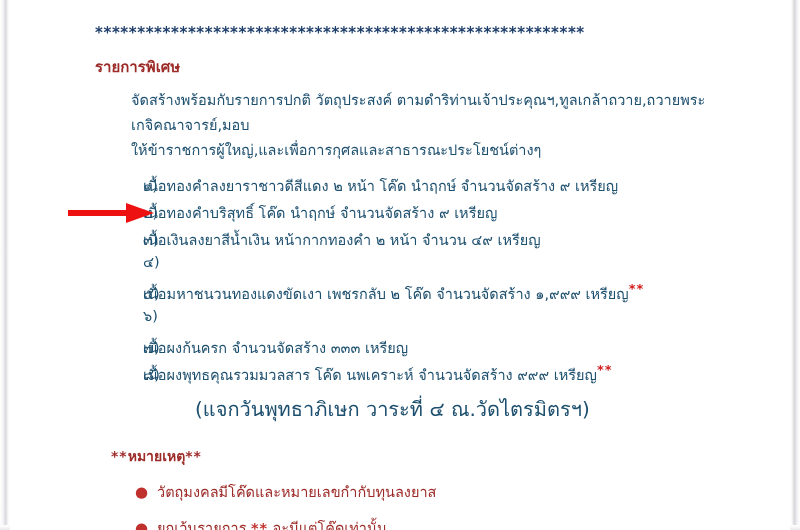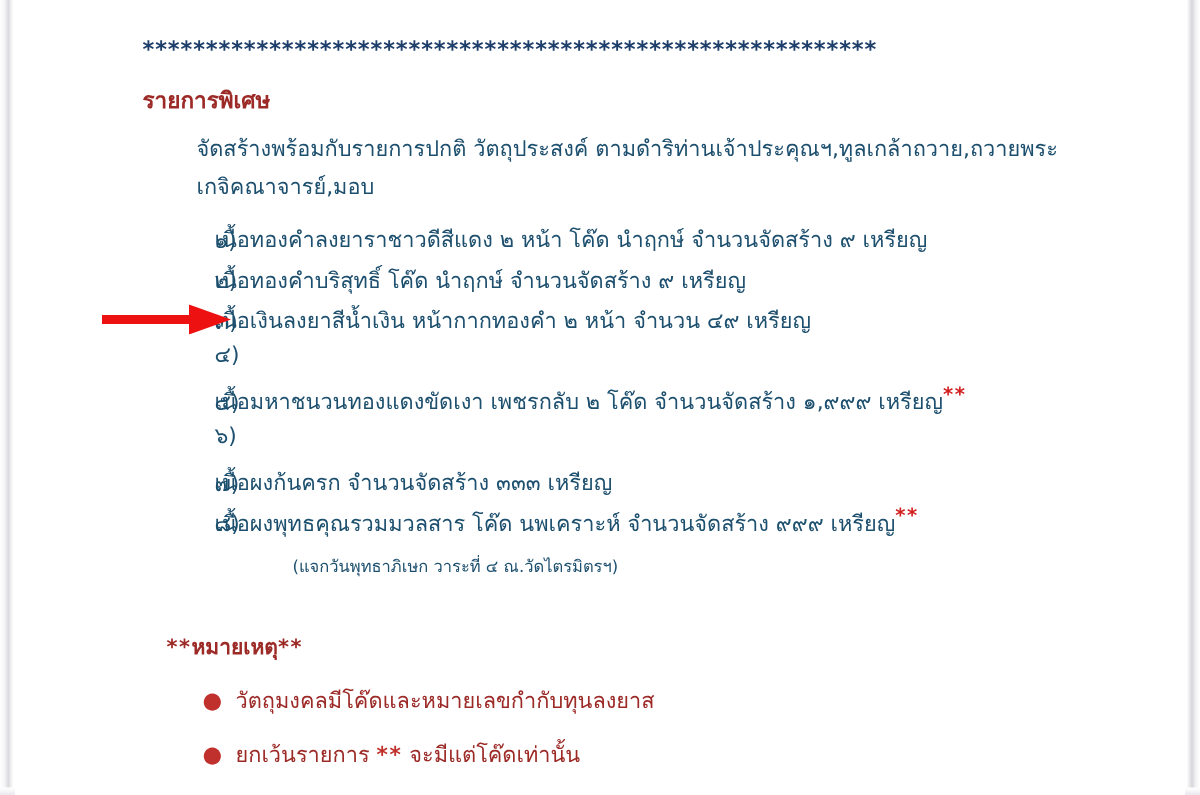--- a/index.html
+++ b/index.html
@@ -110,21 +110,21 @@
   .star-mark {
     color: #d31e1e;
     font-weight: bold;
     font-size: 13px;
     vertical-align: super;
     letter-spacing: 1px;
   }
 
   .sub-note {
     color: #1d4f6e;
-    font-size: 11px;
+    font-size: 20px;
     padding-left: 100px;
     margin-top: 3px;
     height: 26px;
     white-space: nowrap;
     font-family: "DejaVu Sans", sans-serif;
   }
 
   .notes {
     margin-top: 26px;
   }
@@ -183,20 +183,21 @@
 
   <div class="page">
     <div class="doc">
 
       <div class="star-rule">**********************************************************</div>
 
       <div class="doc-title">รายการพิเศษ</div>
 
       <div class="intro">
         <div>จัดสร้างพร้อมกับรายการปกติ วัตถุประสงค์ ตามดำริท่านเจ้าประคุณฯ,ทูลเกล้าถวาย,ถวายพระเกจิคณาจารย์,มอบ</div>
+        <div>ให้ข้าราชการผู้ใหญ่,และเพื่อการกุศลและสาธารณะประโยชน์ต่างๆ</div>
       </div>
 
       <div class="list">
 
         <div class="list-row">
           <span class="li-num">๑)</span>
           <span class="li-text"><span>เนื้อทองคำลงยาราชาวดีสีแดง ๒ หน้า โค๊ด นำฤกษ์ จำนวนจัดสร้าง ๙ เหรียญ</span><span class="star-mark"></span></span>
         </div>
 
         <div class="list-row">

